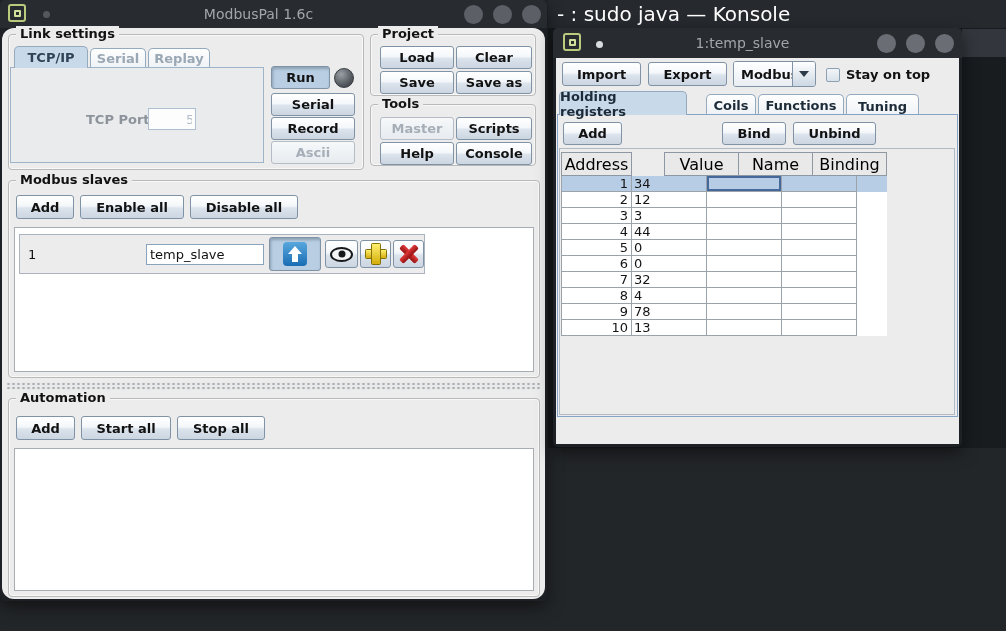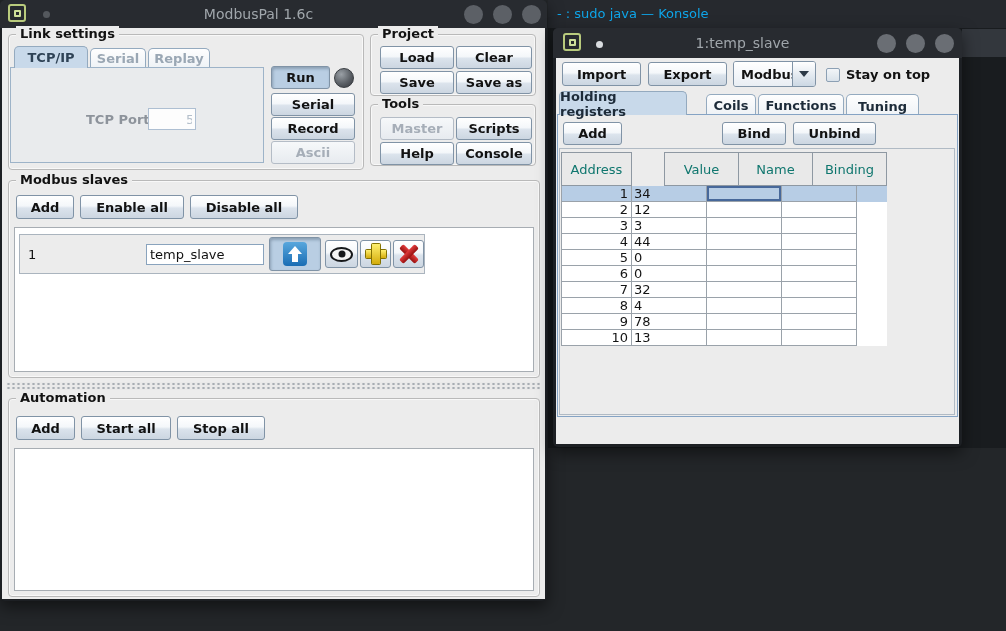--- a/index.html
+++ b/index.html
@@ -5,21 +5,21 @@
   * { box-sizing: border-box; }
   html,body { margin:0; padding:0; }
   body {
     width:1006px; height:631px; position:relative; overflow:hidden;
     background:#232629; font-family:"DejaVu Sans", sans-serif;
   }
   .abs { position:absolute; }
 
   
   .konsole-titlebar { left:548px; top:0; width:458px; height:28px; background:#26292e; }
-  .konsole-title { margin-left:9px; line-height:28px; font-size:13px; color:#0ea5e9; white-space:nowrap; }
+  .konsole-title { margin-left:9px; line-height:28px; font-size:20px; color:#ffffff; white-space:nowrap; }
   .konsole-content { left:548px; top:28px; width:458px; height:420px; background:#191c1f; }
   .konsole-band { left:962px; top:29px; width:44px; height:28px; background:#33373d; }
 
   
   .window { position:absolute; background:#1d2024; border-radius:5px; box-shadow:0 6px 16px rgba(0,0,0,.5); }
   .titlebar { position:absolute; left:0; right:0; top:0; background:#282b30; border-radius:5px 5px 0 0; }
   .tb-title { position:absolute; left:60px; right:90px; top:0; bottom:0; text-align:center; color:#a0a6ab; font-size:14px; line-height:28px; white-space:nowrap; }
   .appicon { position:absolute; width:18px; height:18px; border:2px solid #b9cb7d; border-radius:3px; background:#272a2e; display:flex; align-items:center; justify-content:center; }
   .appicon .g { width:7px; height:7px; border:2px solid #cfe09a; border-radius:1px; }
   .tb-dot { position:absolute; width:7px; height:7px; border-radius:50%; }
@@ -81,22 +81,22 @@
   .combo .arrowbtn { width:23px; background:linear-gradient(#ffffff,#ccd8e4); border-left:1px solid #8093a6; display:flex; align-items:center; justify-content:center; }
   .combo .caret { width:0; height:0; border-left:5px solid transparent; border-right:5px solid transparent; border-top:6px solid #2d3a47; }
   .checkbox { position:absolute; width:14px; height:14px; border:1px solid #8ca0b4; border-radius:2px; background:linear-gradient(#f2f5f8,#d9e2ea); }
   .cb-label { position:absolute; font-weight:bold; font-size:13px; color:#121212; white-space:nowrap; }
 
   
   .tabpanel { position:absolute; border:1px solid #85a3c4; background:#ececec; }
   .viewport { position:absolute; border:1px solid #b0bac4; background:#ececec; }
   .rtable { position:absolute; }
   .thead { display:flex; }
-  .th { border:1px solid #8e98a2; margin-left:-1px; background:#e9e9e9; font-size:13px; color:#0f766e;
-    display:flex; align-items:center; justify-content:center; height:34px; }
+  .th { border:1px solid #8e98a2; margin-left:-1px; background:#e9e9e9; font-size:16px; color:#000000;
+    display:flex; align-items:center; justify-content:center; height:24px; }
   .th:first-child { margin-left:0; }
   .trow { display:flex; height:16px; background:#fff; }
   .trow.sel { background:#b7cde5; }
   .td { border-right:1px solid #9aa2aa; border-bottom:1px solid #9aa2aa; font-size:13px; color:#141414; line-height:15px; overflow:hidden; }
   .td.c0 { width:71px; text-align:right; padding-right:3px; border-left:1px solid #9aa2aa; }
   .td.c1 { width:75px; padding-left:2px; }
   .td.c2 { width:75px; } .td.c3 { width:75px; }
   .td.focuscell { box-shadow:inset 0 0 0 2px #47689a; }
   .statusbar { position:absolute; font-weight:bold; font-size:13px; color:#303030; text-align:right; }
 </style>
@@ -115,21 +115,21 @@
         <div class="g"></div>
       </div>
     <div class="tb-dot" style="left:43px; top:11px; background:#54585d;"></div>
     <div class="tb-title">ModbusPal 1.6c</div>
     <div class="winbtns" style="right:6px; top:5px;">
       <div class="winbtn"></div>
       <div class="winbtn"></div>
       <div class="winbtn"></div>
     </div>
   </div>
-  <div class="content" style="left:2px; top:28px; width:543px; height:571px;">
+  <div class="content" style="left:2px; top:28px; width:543px; height:571px;border-radius:12px;">
 
     <div class="group" style="left:6px; top:6px; width:356px; height:136px;">
       <span class="legend">Link settings</span>
     </div>
     <div class="tab on" style="left:12px; top:18px; width:74px; height:22px;">TCP/IP</div>
     <div class="tab" style="left:88px; top:20px; width:56px; height:20px;">Serial</div>
     <div class="tab" style="left:146px; top:20px; width:62px; height:20px;">Replay</div>
     <div class="panel-tab-left" style="left:8px; top:39px; width:254px; height:96px;"></div>
     <div class="dislabel" style="left:84px; top:84px;">TCP Port:</div>
     <input class="field dis" style="left: 146px; top: 80px; width: 48px; height: 22px; padding-left: 37px;" disabled="" value="503">

